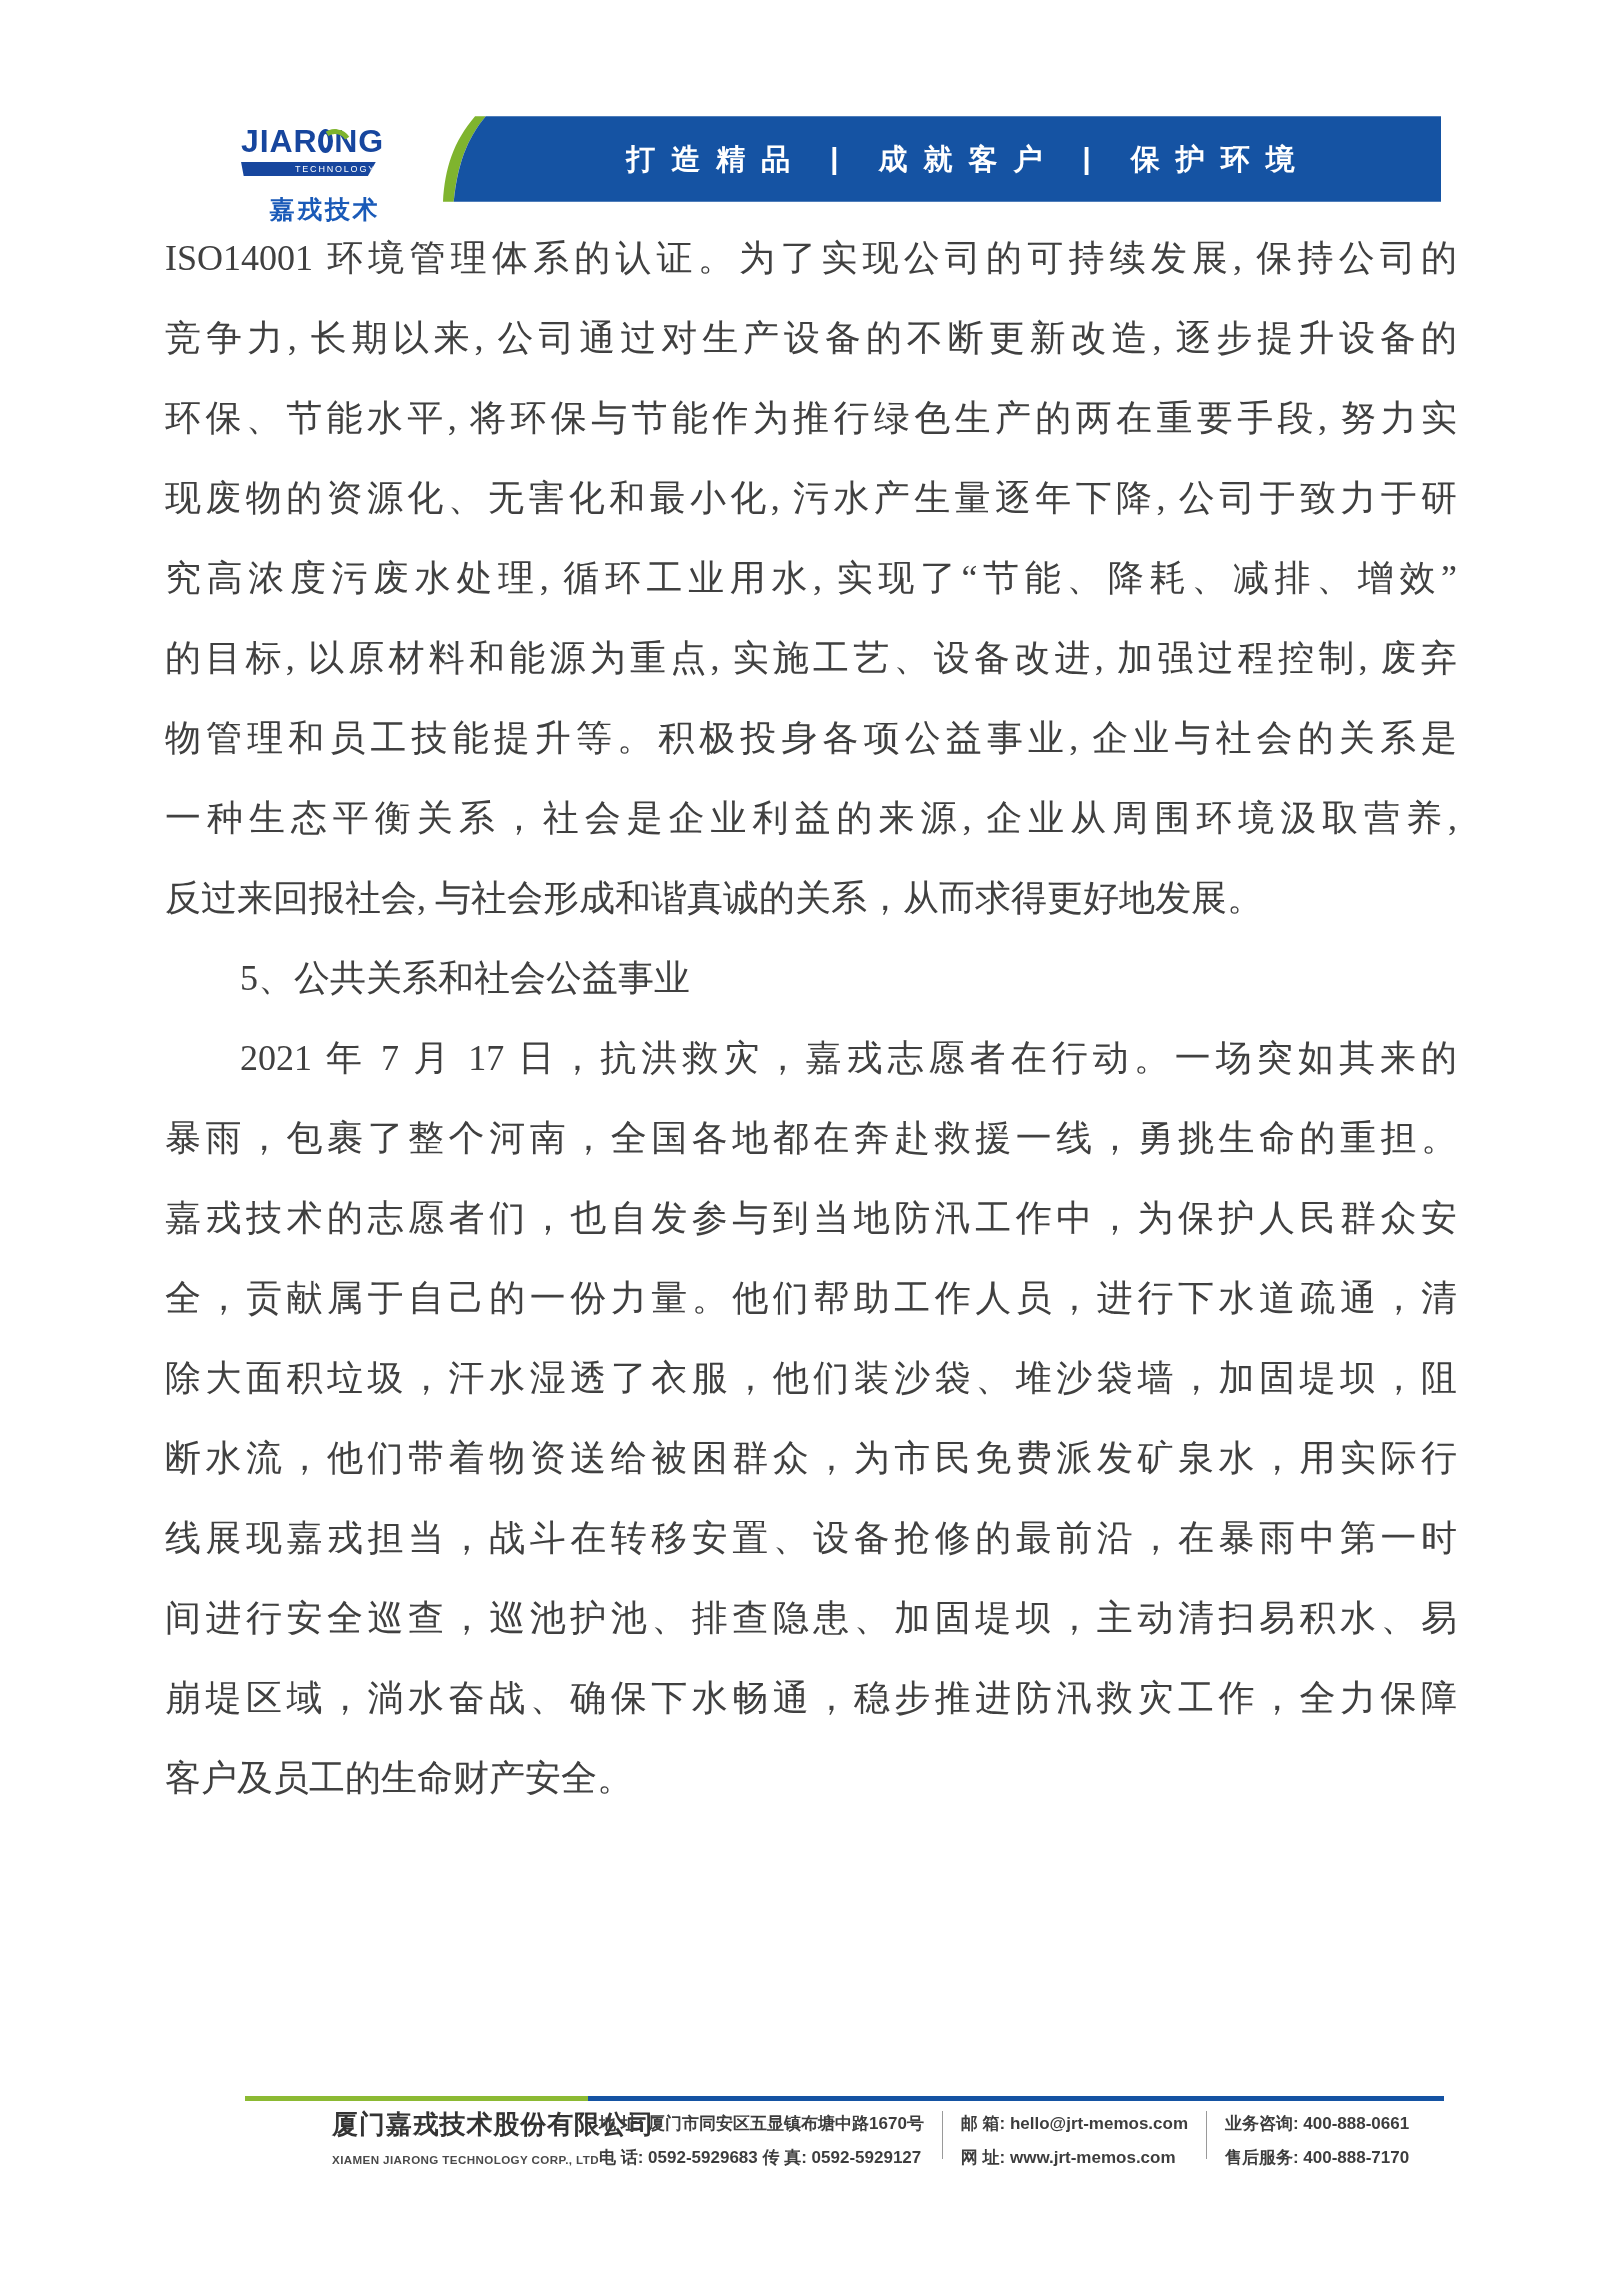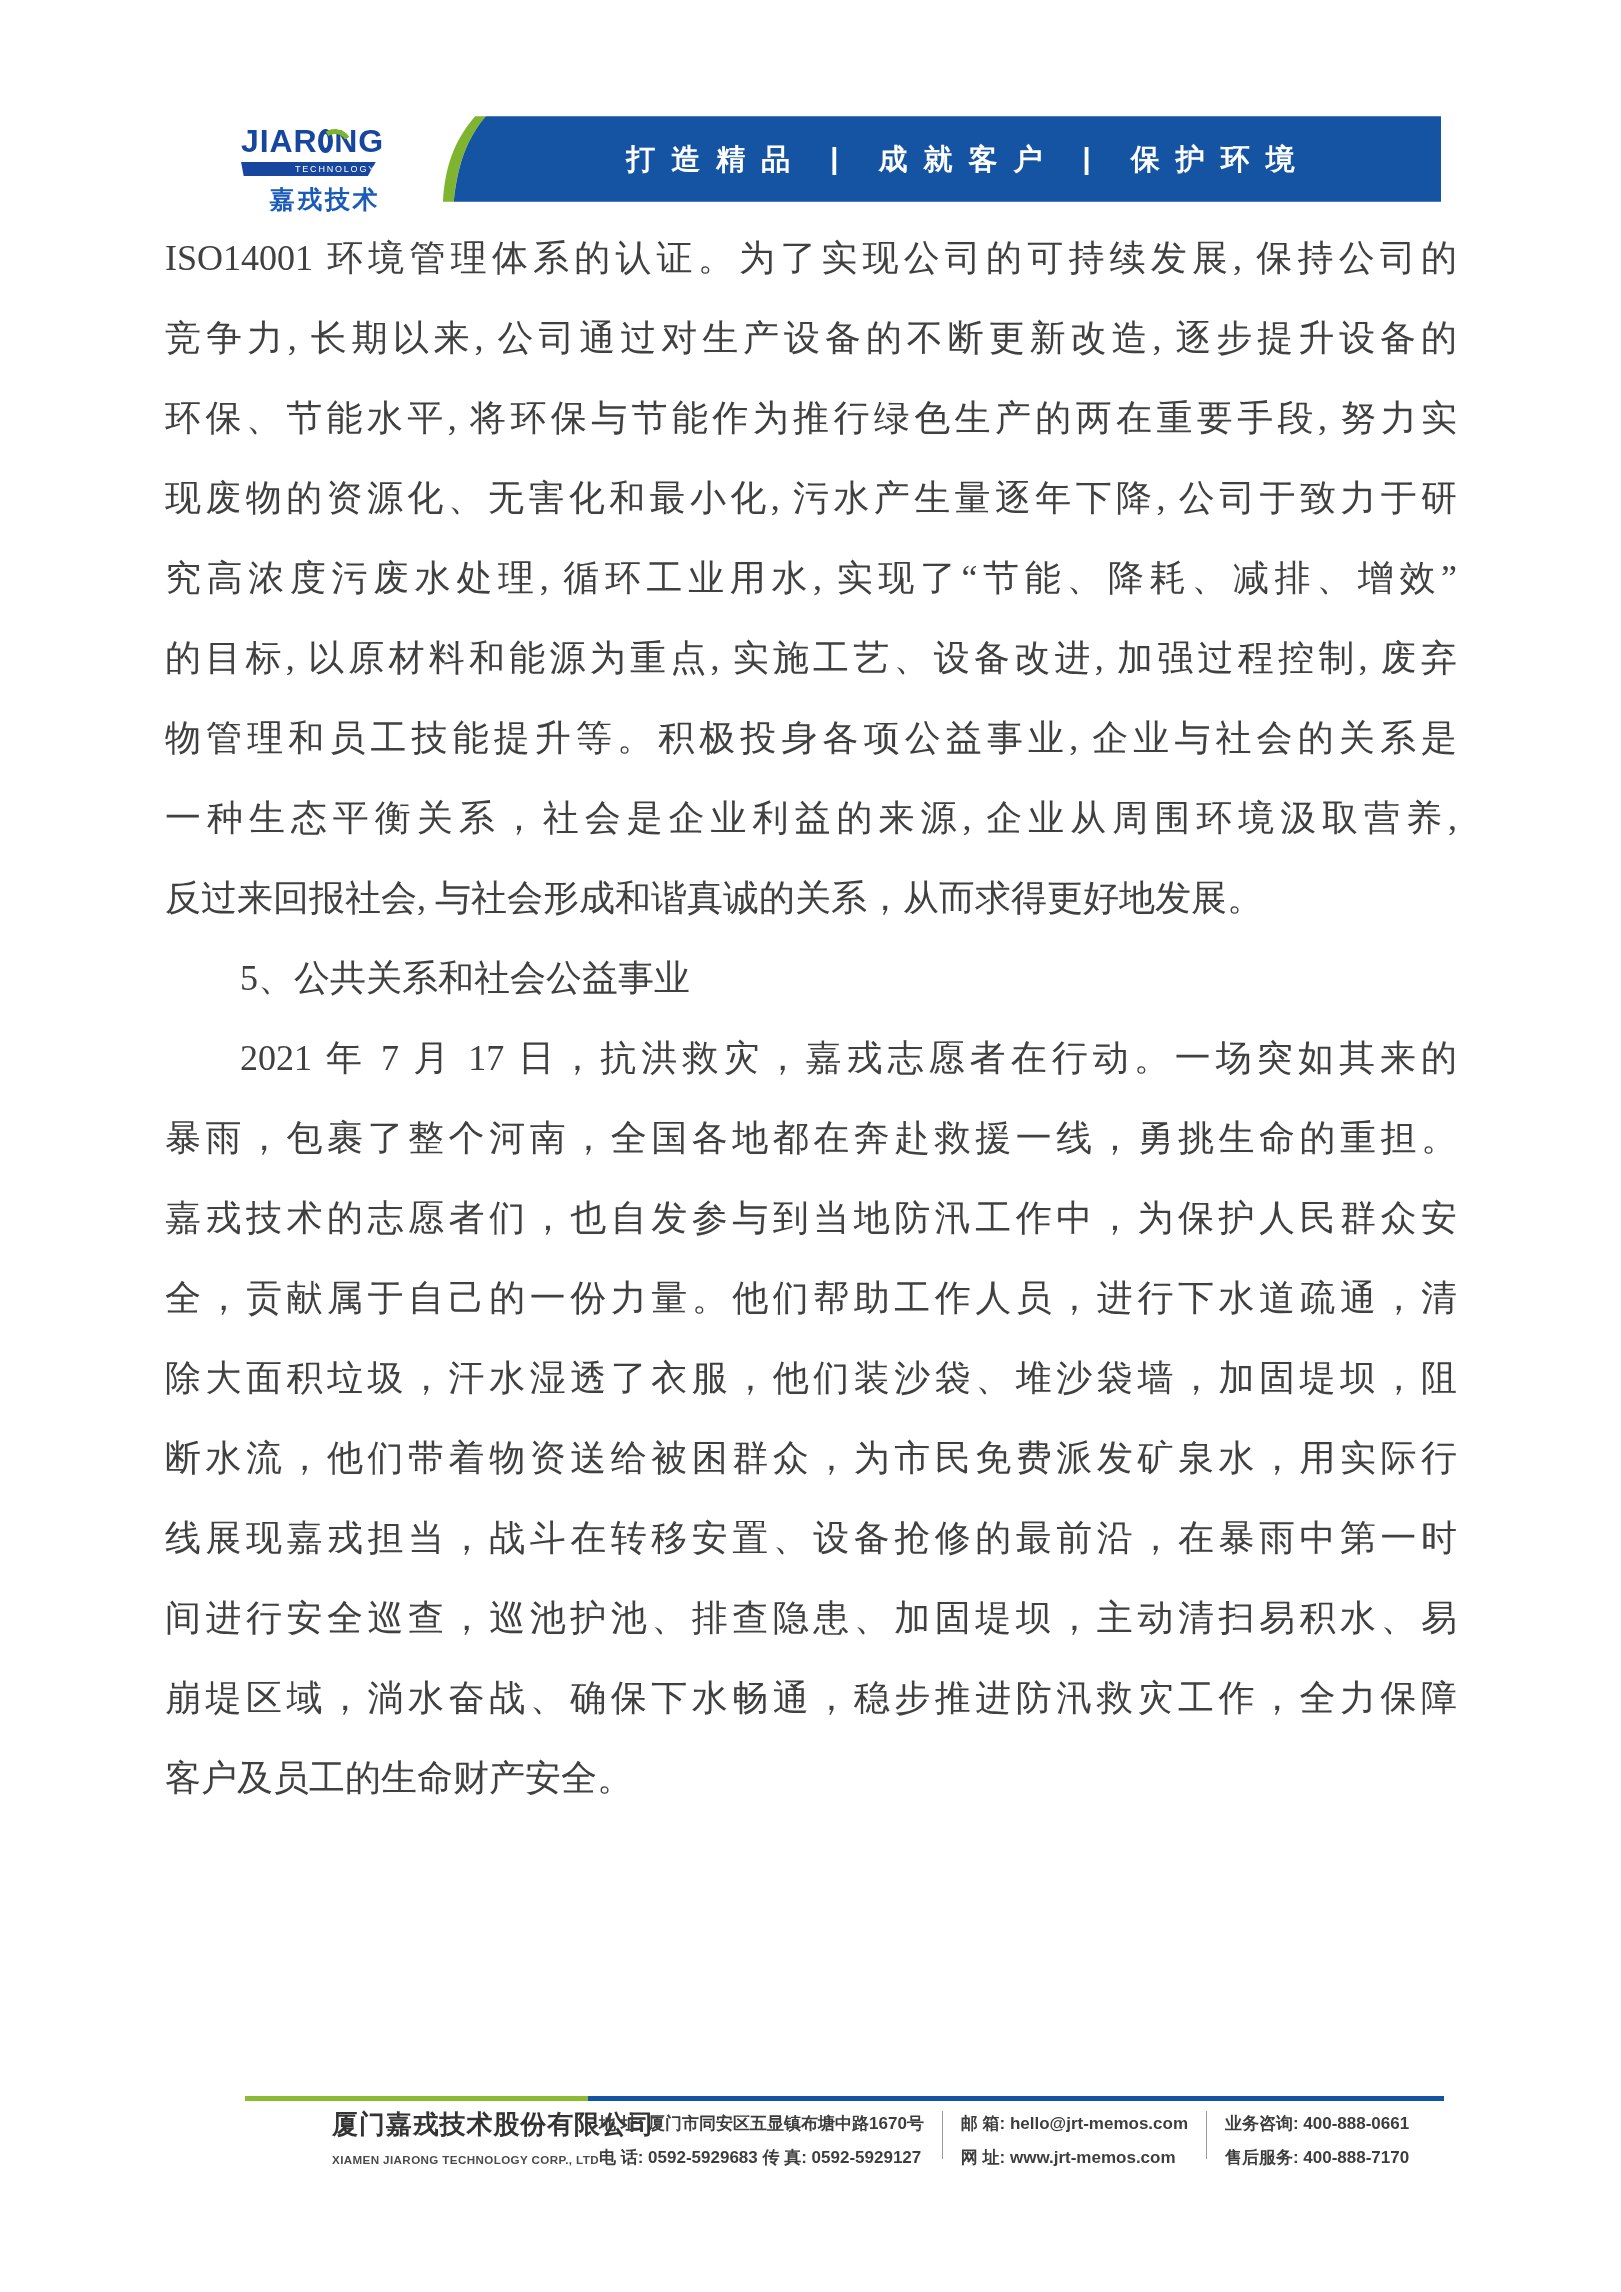--- a/index.html
+++ b/index.html
@@ -23,21 +23,21 @@
     content:""; position:absolute; left:-5.3px; top:-5.3px; width:24px; height:24px;
     border:5.3px solid transparent; border-top-color:#7fb42e; border-radius:50%;
     transform:rotate(12deg);
   }
   .logo-bar {
     margin-top:3.6px; width:135px; height:14.3px; background:#17469e; color:#ffffff;
     font-size:9px; letter-spacing:1.8px; text-align:right; line-height:14.3px;
     clip-path:polygon(0 0, 100% 0, 94% 100%, 2% 100%);
   }
   .logo-cn {
-    margin-top:7px; padding-left:28.5px; color:#1a5ab8; font-size:25px;
+    margin-top:17px; padding-left:28.5px; color:#1a5ab8; font-size:25px;
     font-weight:bold; letter-spacing:2.7px; white-space:nowrap;
   }
   .banner { position:absolute; left:443px; top:116px; width:998px; height:86px; }
   .banner svg { position:absolute; left:0; top:0; }
   .slogan {
     position:absolute; left:53px; top:0; width:945px; height:74px; line-height:86px;
     text-align:center; color:#ffffff; font-size:29px; font-weight:bold;
     letter-spacing:16px; white-space:nowrap;
   }
 

